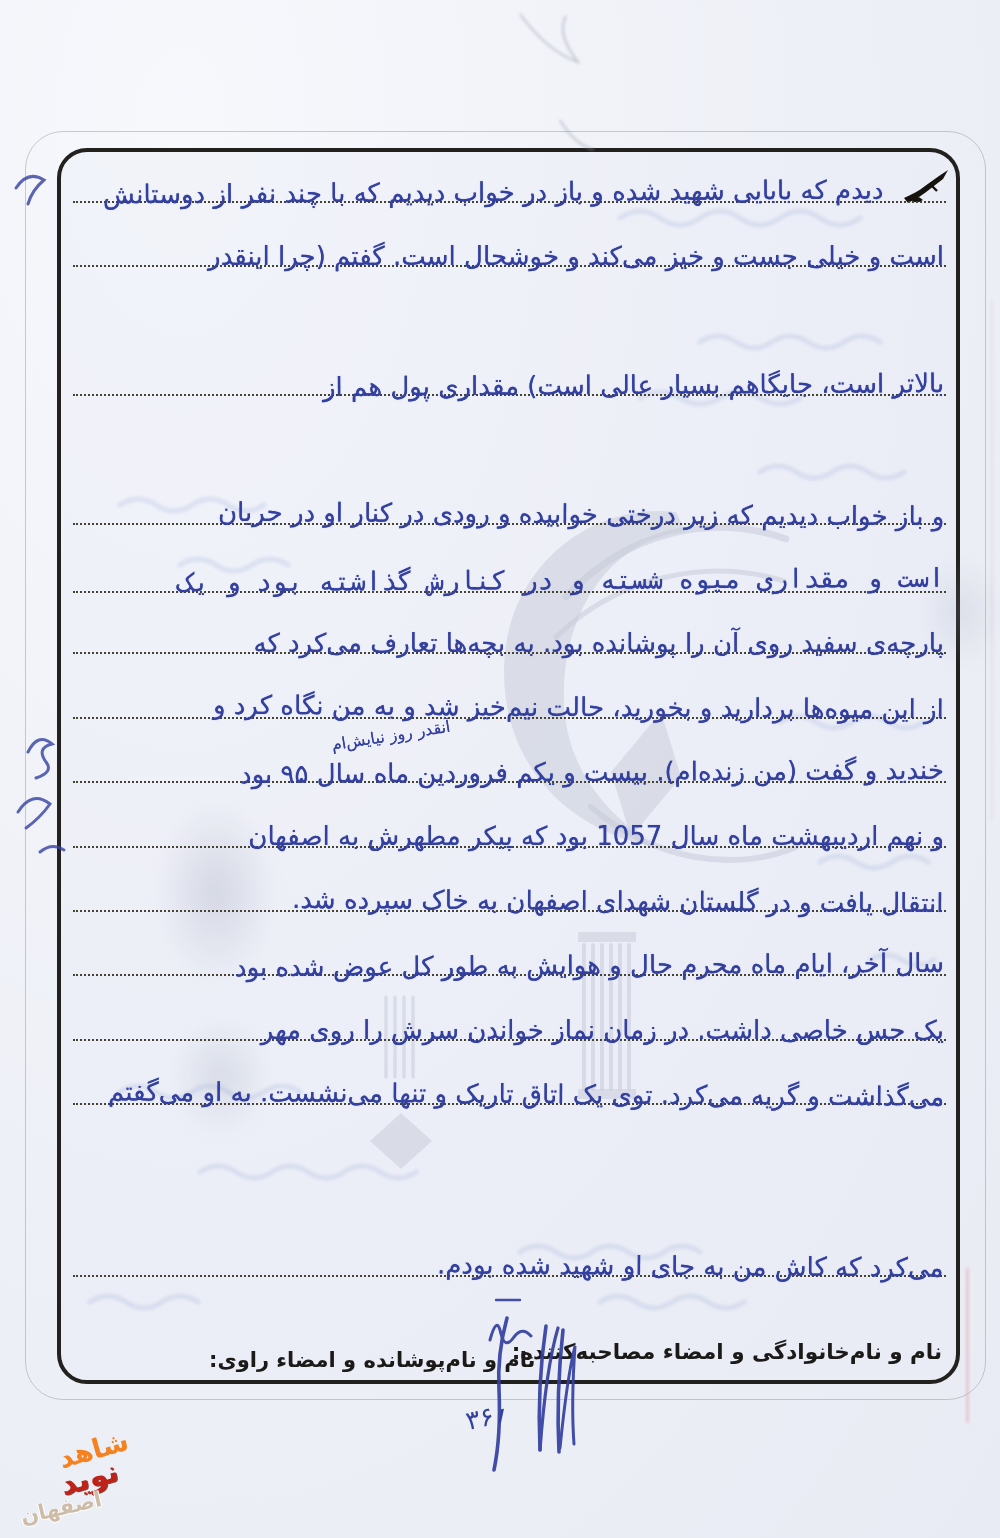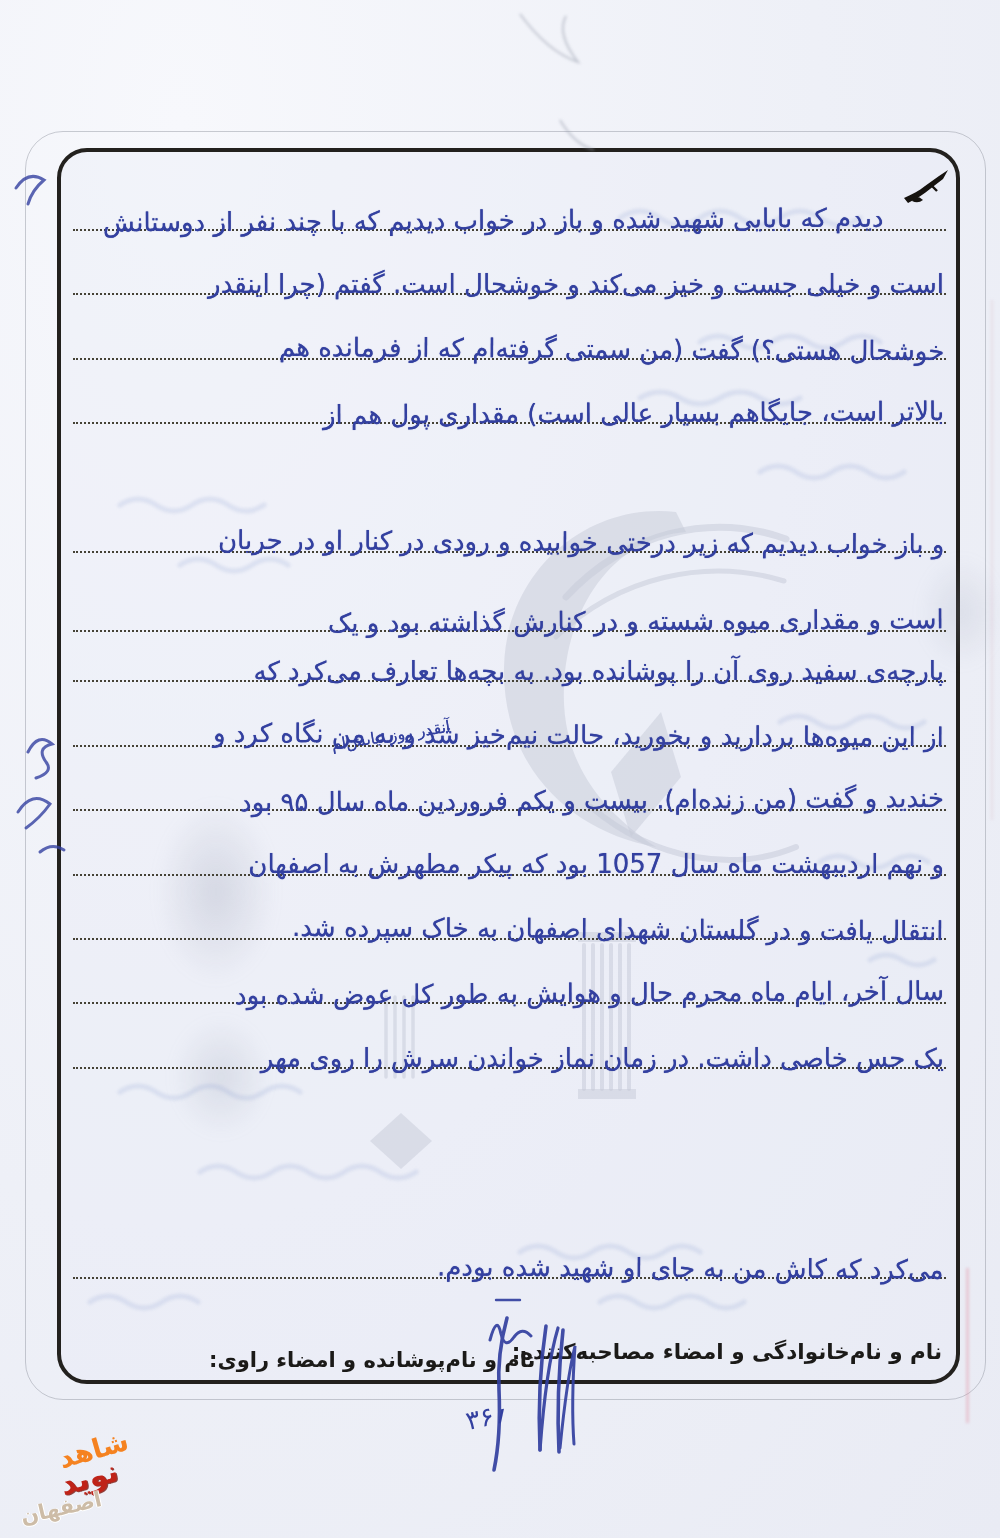--- a/index.html
+++ b/index.html
@@ -64,21 +64,21 @@
   .blob.b3{left:840px;top:380px;width:120px;height:160px;background:radial-gradient(closest-side,rgba(148,155,176,.18),transparent 70%);}
   .artifacts{position:absolute;left:0;top:0;width:1000px;height:1538px;z-index:1;pointer-events:none;}
   .bleed{filter:blur(1.4px);}
   
   .logo{position:absolute;left:20px;top:1436px;width:115px;height:102px;direction:rtl;z-index:7;}
   .logo span{position:absolute;font-weight:bold;line-height:1;}
   .logo-top{right:6px;top:0;color:var(--logo-orange,#f58220);font-size:27px;transform:rotate(-16deg);}
   .logo-mid{right:16px;top:27px;color:var(--logo-red,#bf2318);font-size:30px;transform:rotate(-15deg);text-shadow:1px 1px 0 rgba(120,20,12,.8);}
   .logo-bottom{left:0;top:62px;color:var(--logo-tan,#cdbca7);font-size:21px;transform:rotate(-13deg);
     text-shadow:0 1px 0 #fff,1px 0 0 #fff,-1px 0 0 #fff;}
-  .handwriting-lines{position:absolute;left:0;top:0;width:100%;height:100%;z-index:3;margin-top:28px;}
+  .handwriting-lines{position:absolute;left:0;top:0;width:100%;height:100%;z-index:3;}
   .labels-layer{position:absolute;left:0;top:0;width:100%;height:100%;z-index:4;}
 </style>
 </head>
 <body>
 
 <div class="page">
 
   <svg class="artifacts" xmlns="http://www.w3.org/2000/svg">
     <g stroke="rgba(150,155,172,.5)" stroke-width="2" fill="none" class="bleed">
       <path d="M520,14 q28,38 58,48 q-22,-28 -12,-46"></path>
@@ -153,30 +153,27 @@
       <path d="M30,18 l5,5" stroke="#16130f" stroke-width="2.4" fill="none"></path>
     </svg>
 
     <div class="handwriting-lines">
         <div class="hw-line first" style="top: 5px;">
           <span class="hw-text" style="transform: rotate(-0.35deg);">دیدم که بابایی شهید شده و باز در خواب دیدیم که با چند نفر از دوستانش</span>
         </div>
         <div class="hw-line" style="top: 69.45px;">
           <span class="hw-text" style="transform: rotate(0deg);">است و خیلی جست و خیز می‌کند و خوشحال است. گفتم (چرا اینقدر</span>
         </div>
-        <div class="hw-line" style="top: 133.9px;">
-          <span class="hw-text" style="transform: rotate(0.35deg);">خوشحال هستی؟) گفت (من سمتی گرفته‌ام که از فرمانده هم</span>
-        </div>
         <div class="hw-line" style="top: 198.35px;">
           <span class="hw-text" style="transform: rotate(-0.35deg);">بالاتر است، جایگاهم بسیار عالی است) مقداری پول هم از</span>
         </div>
         <div class="hw-line" style="top: 327.25px;">
           <span class="hw-text" style="transform: rotate(0.35deg);">و باز خواب دیدیم که زیر درختی خوابیده و رودی در کنار او در جریان</span>
         </div>
-        <div class="hw-line" style="top: 406px;">
+        <div class="hw-line" style="top: 395px; font-family: Liberation Mono, monospace;">
           <span class="hw-text" style="transform: rotate(-0.35deg);">است و مقداری میوه شسته و در کنارش گذاشته بود و یک</span>
         </div>
         <div class="hw-line" style="top: 456.15px;">
           <span class="hw-text" style="transform: rotate(0deg);">پارچه‌ی سفید روی آن را پوشانده بود. به بچه‌ها تعارف می‌کرد که</span>
         </div>
         <div class="hw-line" style="top: 520.6px;">
           <span class="hw-text" style="transform: rotate(0.35deg);">از این میوه‌ها بردارید و بخورید، حالت نیم‌خیز شد و به من نگاه کرد و</span>
         </div>
         <div class="hw-line" style="top: 585.05px;">
           <span class="hw-text" style="transform: rotate(-0.35deg);">خندید و گفت (من زنده‌ام). بیست و یکم فروردین ماه سال ۹۵ بود</span>
@@ -186,21 +183,24 @@
         </div>
         <div class="hw-line" style="top: 713.95px; text-align: right;">
           <span class="hw-text" style="transform: rotate(0.35deg);">انتقال یافت و در گلستان شهدای اصفهان به خاک سپرده شد.</span>
         </div>
         <div class="hw-line" style="top: 778.4px;">
           <span class="hw-text" style="transform: rotate(-0.35deg);">سال آخر، ایام ماه محرم حال و هوایش به طور کل عوض شده بود</span>
         </div>
         <div class="hw-line" style="top: 842.85px;">
           <span class="hw-text" style="transform: rotate(0deg);">یک حس خاصی داشت. در زمان نماز خواندن سرش را روی مهر</span>
         </div>
-        <div class="hw-line" style="top: 1053px;">
+        <div class="hw-line" style="top: 907.3px;">
+          <span class="hw-text" style="transform: rotate(0.35deg);">می‌گذاشت و گریه می‌کرد. توی یک اتاق تاریک و تنها می‌نشست. به او می‌گفتم</span>
+        </div>
+        <div class="hw-line" style="top: 1079px;">
           <span class="hw-text" style="transform: rotate(0.35deg);">می‌کرد که کاش من به جای او شهید شده بودم.</span>
         </div>
       </div>
 
     <div class="interlinear-note">آنقدر روز نیایش‌ام</div>
 
     <div class="labels-layer">
       <div class="footer-label interviewer">نام و نام‌خانوادگی و امضاء مصاحبه‌کننده:</div>
       <div class="footer-label narrator">نام و نام‌پوشانده و امضاء راوی:</div>
     </div>

